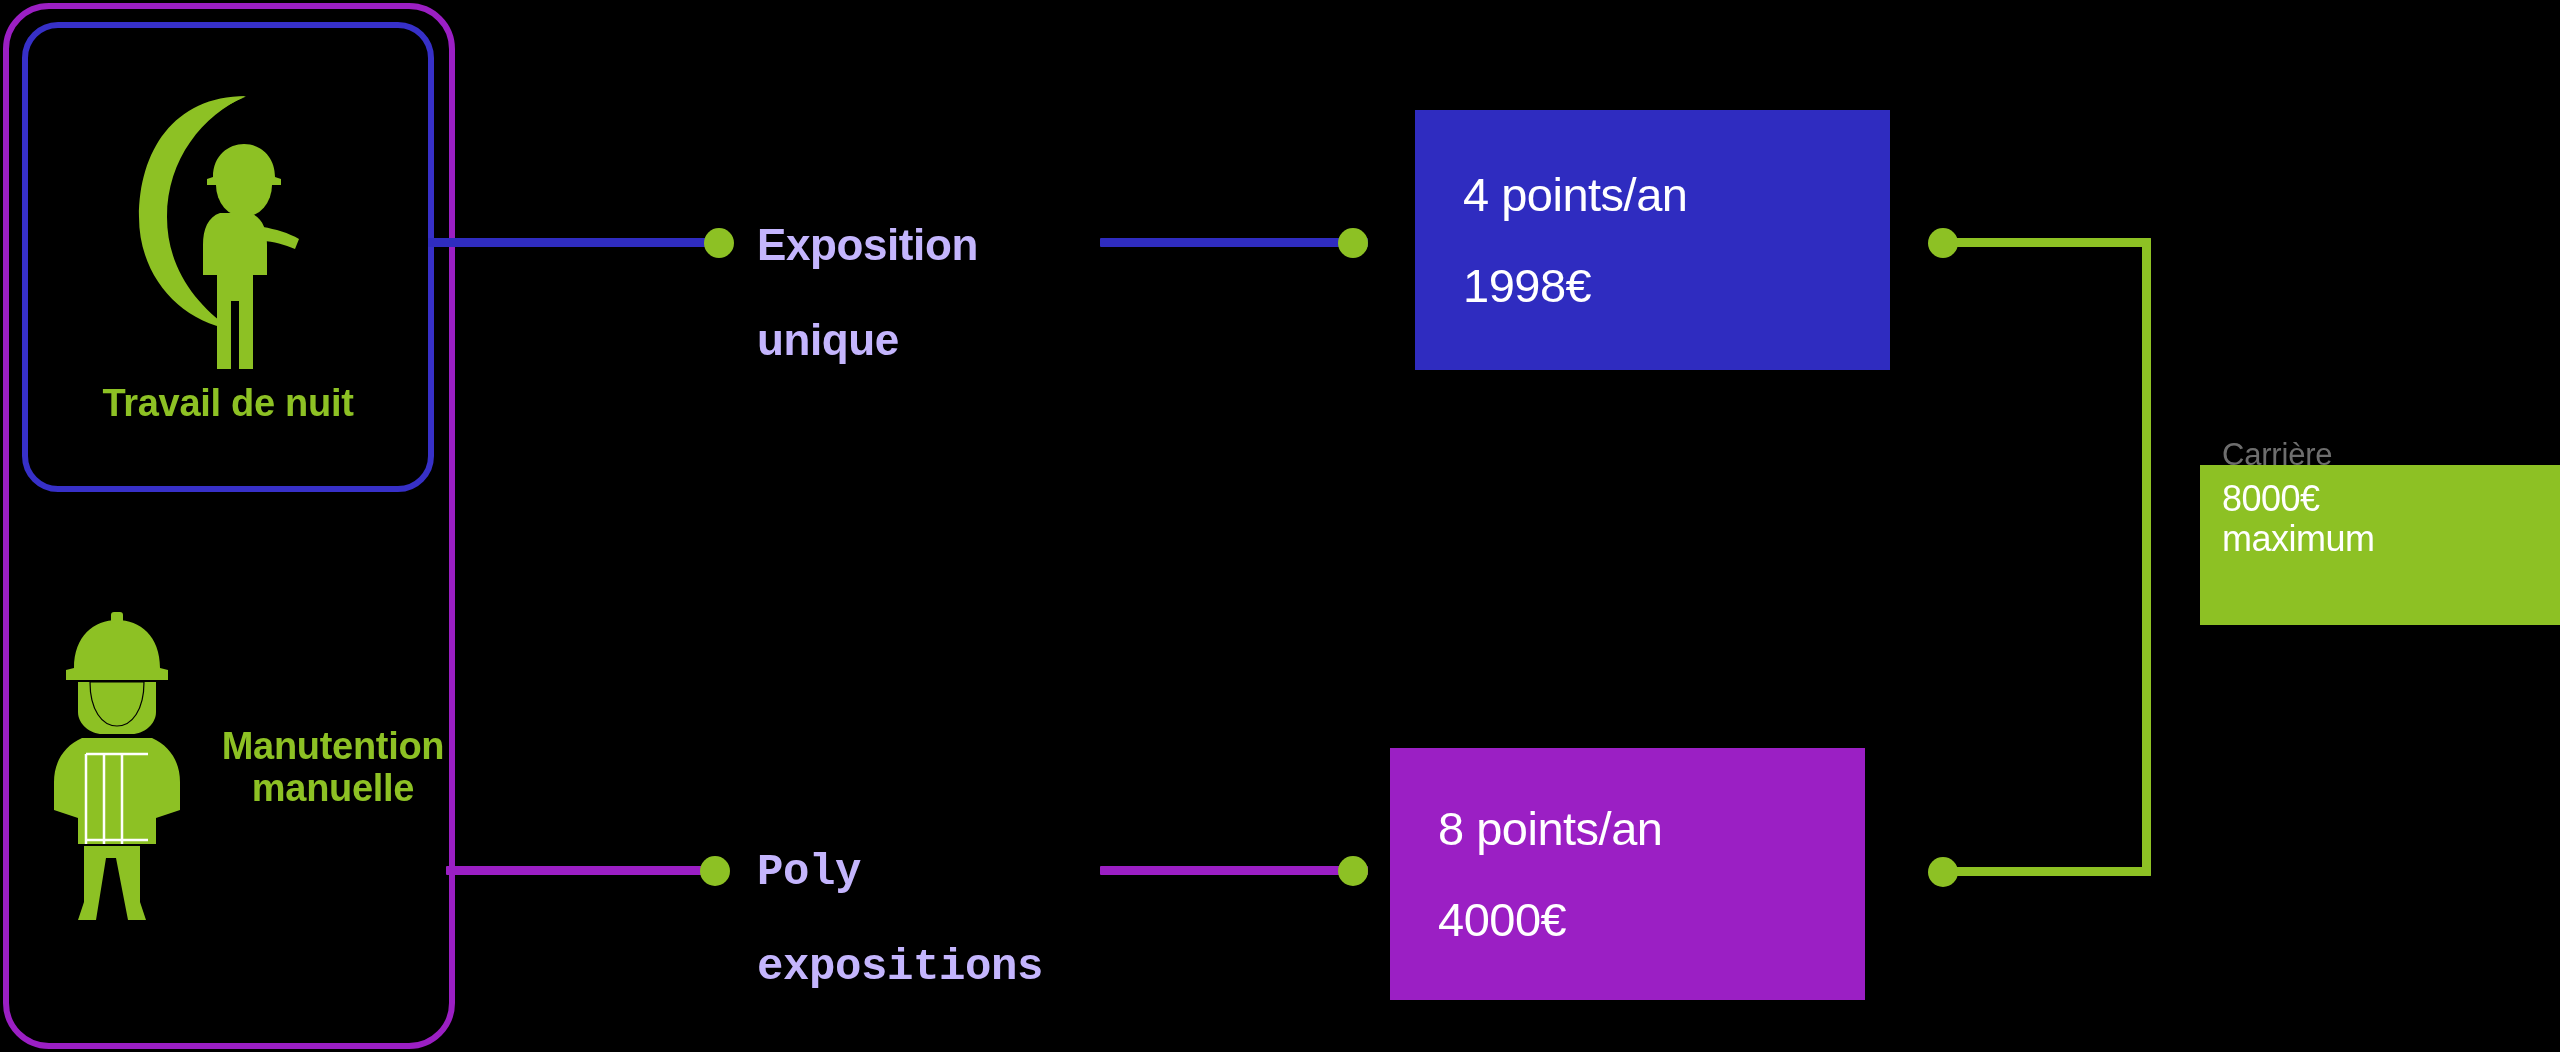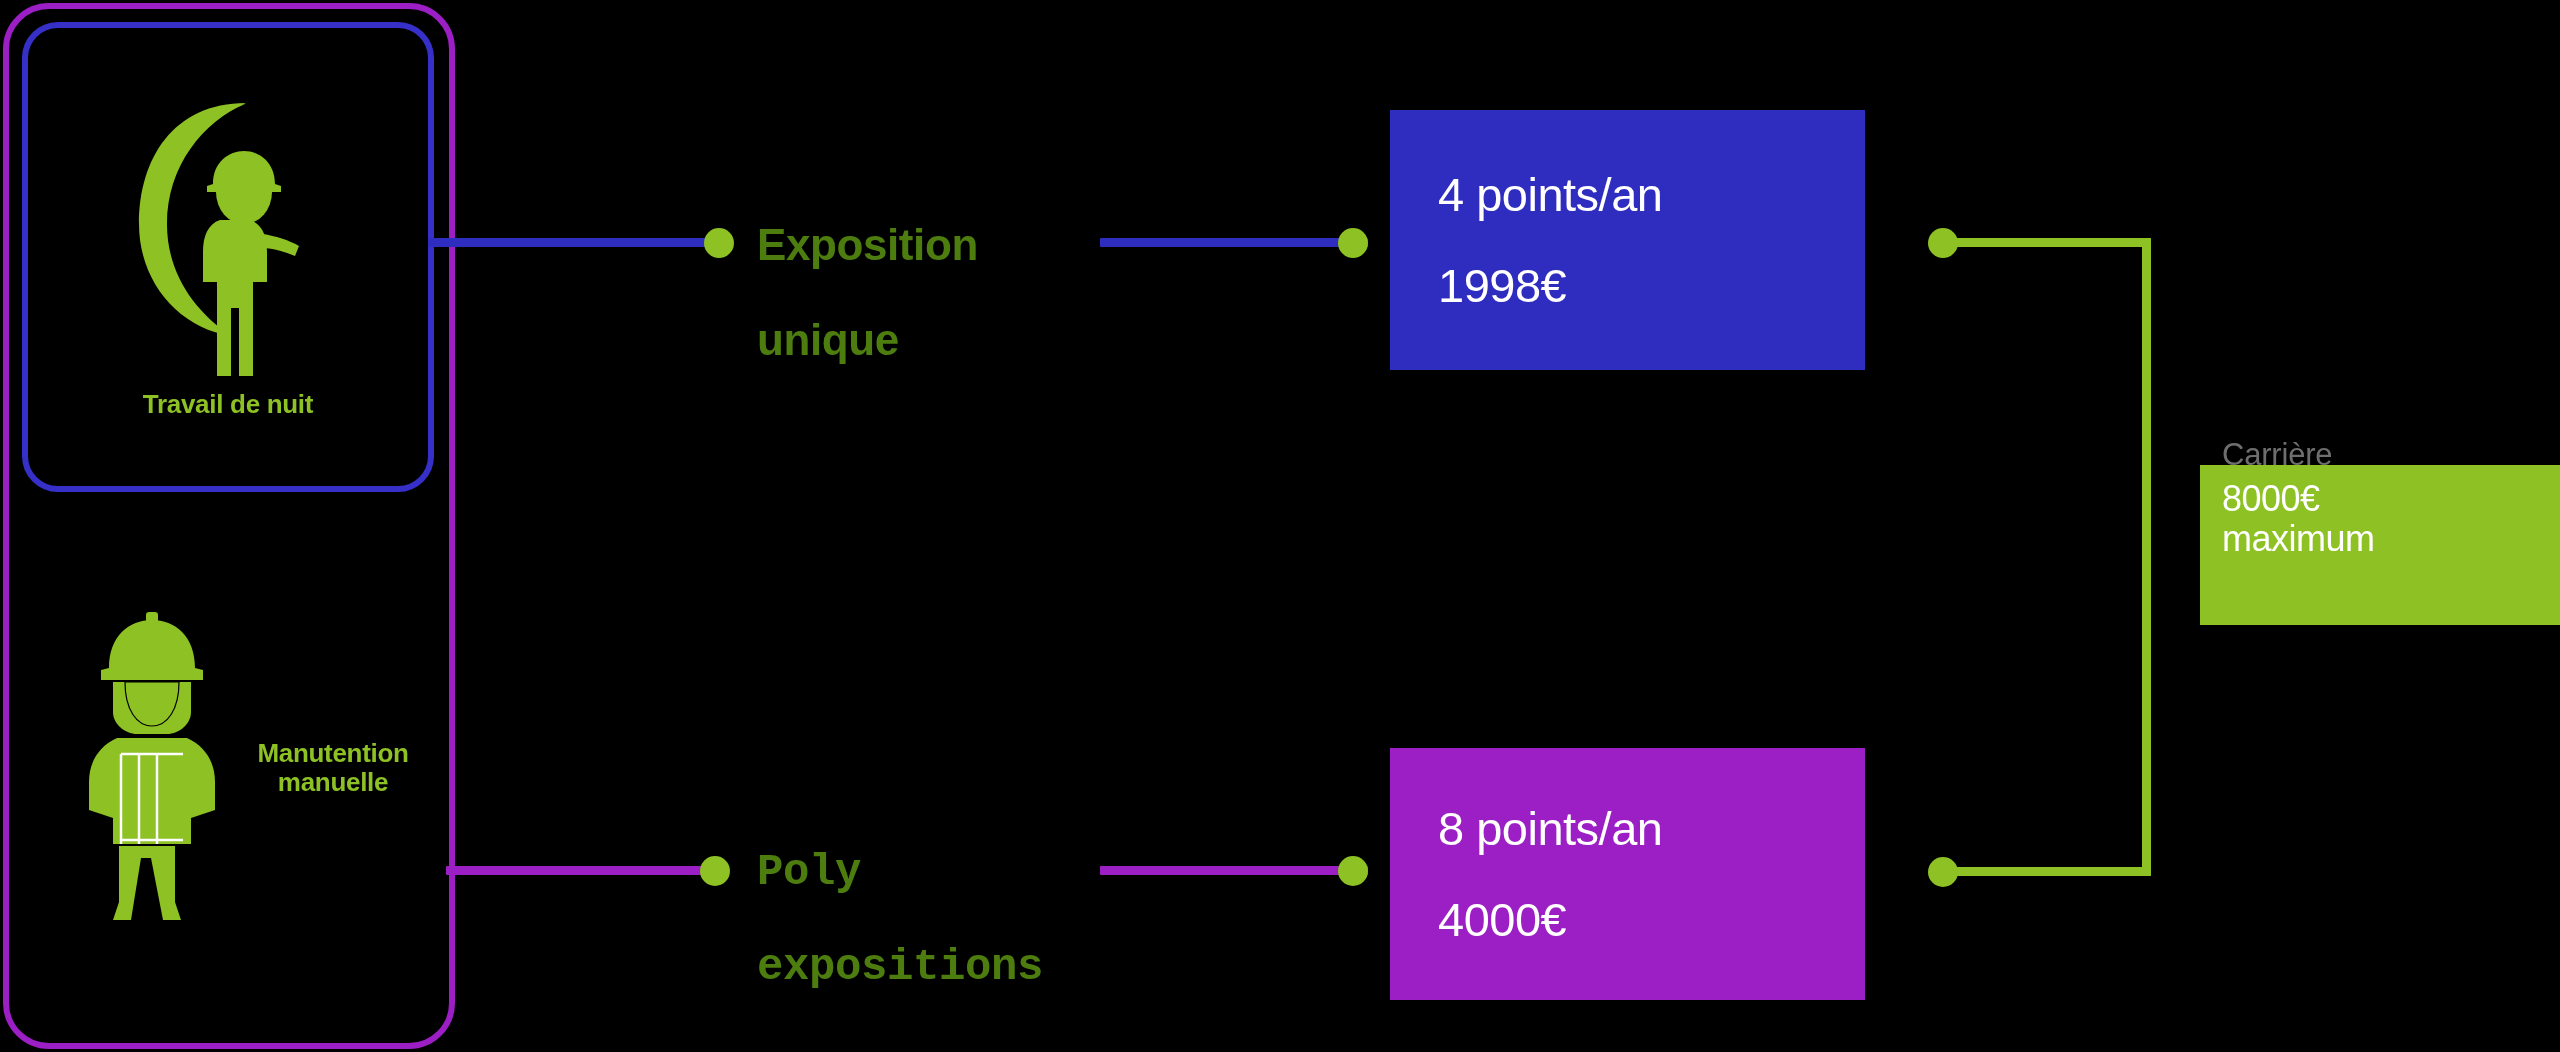--- a/index.html
+++ b/index.html
@@ -40,21 +40,21 @@
     left: 0; top: 0;
     width: 100%; height: 100%;
     display: flex;
     flex-direction: column;
     align-items: center;
     justify-content: center;
   }
 
   .card-label {
     color: #8dc124;
-    font-size: 26px;
+    font-size: 38px;
     font-weight: 700;
     line-height: 1.1;
     text-align: center;
     letter-spacing: -0.3px;
   }
 
   
   .lower-card {
     position: absolute;
     left: 22px; top: 512px;
@@ -69,21 +69,21 @@
 
   
   .hline { position: absolute; height: 9px; border-radius: 1px; }
   .vline { position: absolute; width: 9px; border-radius: 1px; }
   .dot   { position: absolute; width: 30px; height: 30px; border-radius: 50%;
            background: #8dc124; }
 
   
   .stage-label {
     position: absolute;
-    color: #4d7c0f;
+    color: #c4b5fd;
     font-size: 44px;
     font-weight: 700;
     line-height: 1.08;
     letter-spacing: -0.4px;
     white-space: pre-line;
   }
 
   
   .value-box {
     position: absolute;
@@ -94,21 +94,21 @@
     color: #ffffff;
   }
   .value-box .vb-line {
     font-size: 47px;
     font-weight: 400;
     line-height: 1.0;
     letter-spacing: -0.5px;
   }
   .value-box .vb-line.first { margin-bottom: 44px; }
 
-  .box-blue    { background: #2f2cc0; }
+  .box-blue    { background: #2f2cc0; margin-left: 25px; }
   .box-magenta { background: #9b1fc4; }
 
   
   .summary-caption {
     position: absolute;
     color: #6e6e6e;
     font-size: 31px;
     font-weight: 400;
     letter-spacing: -0.2px;
     line-height: 1;

